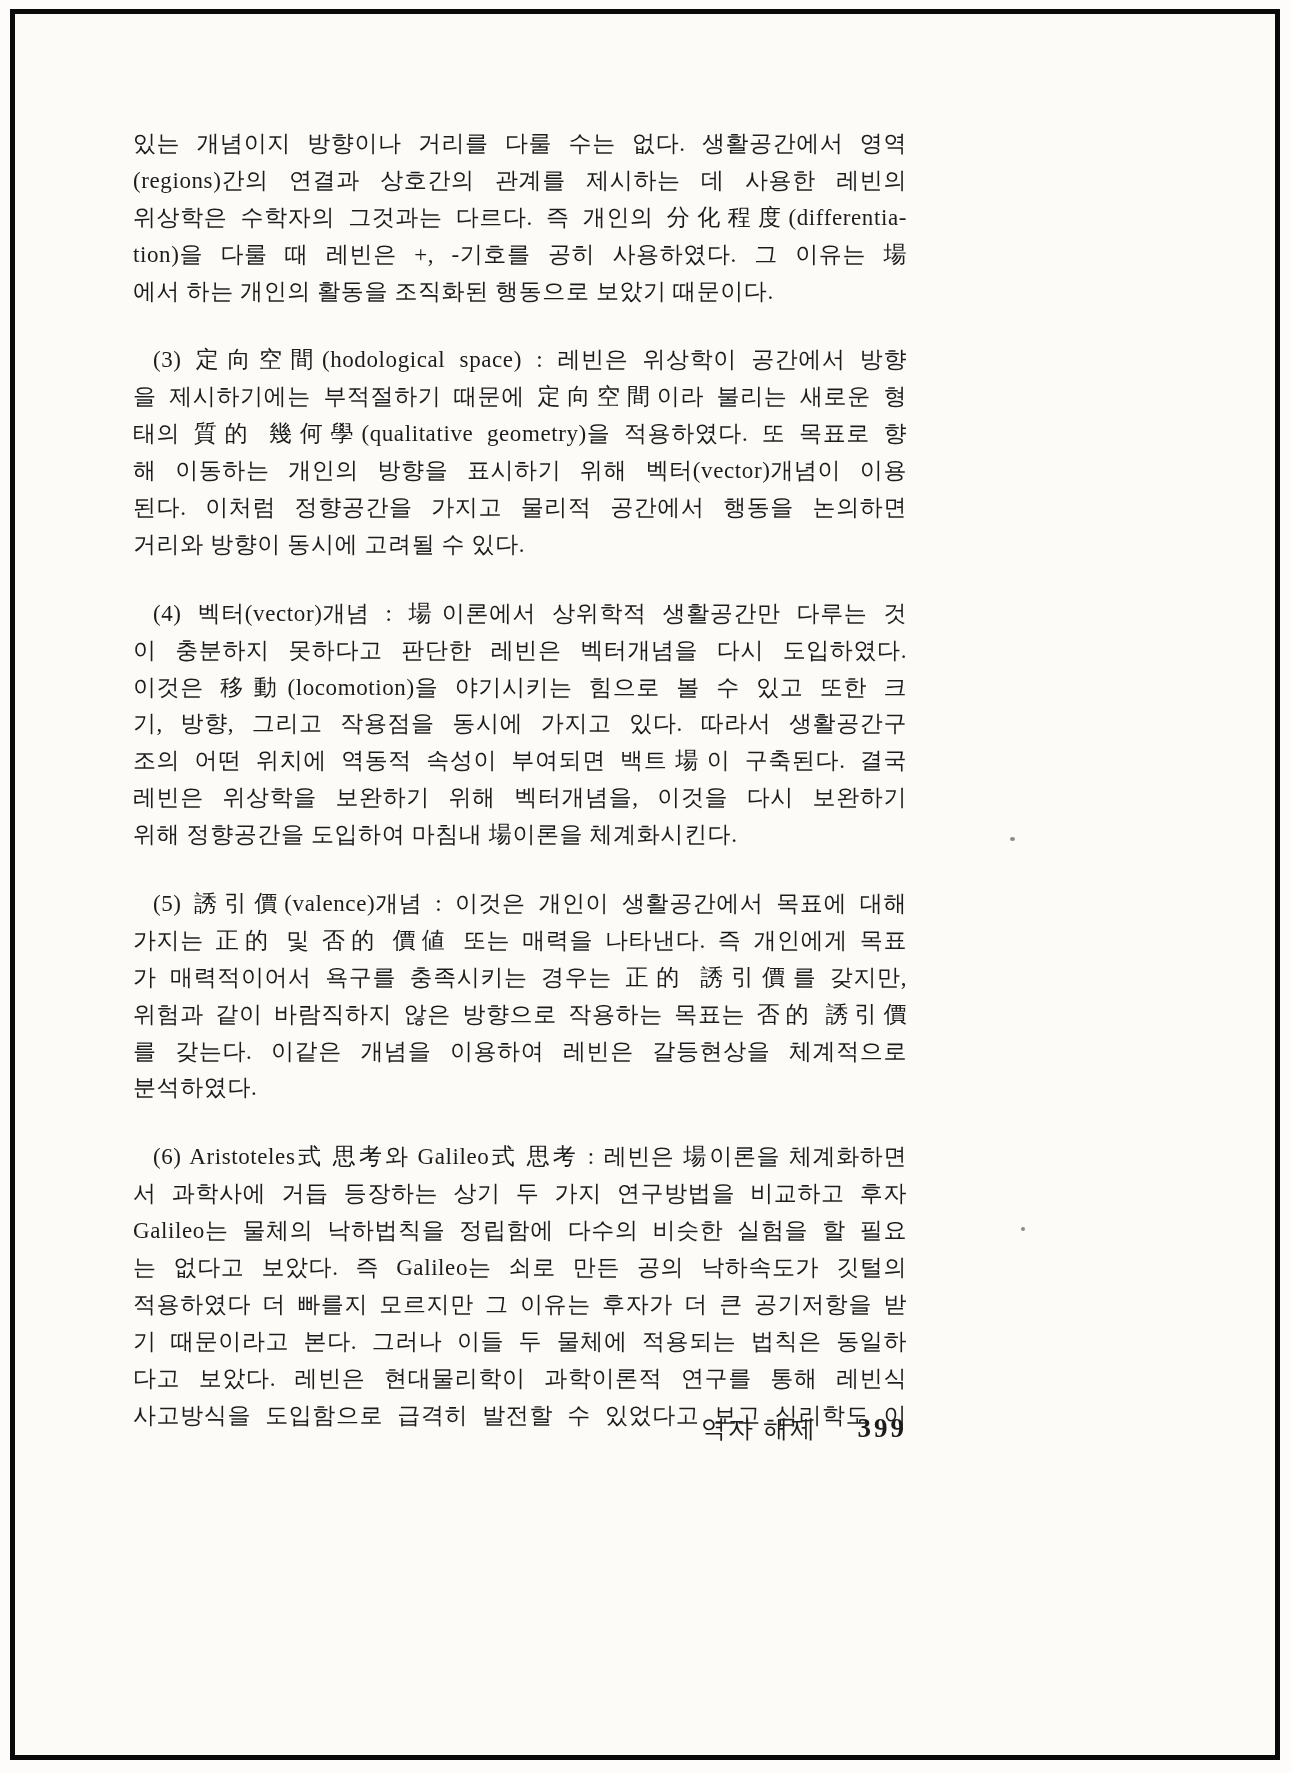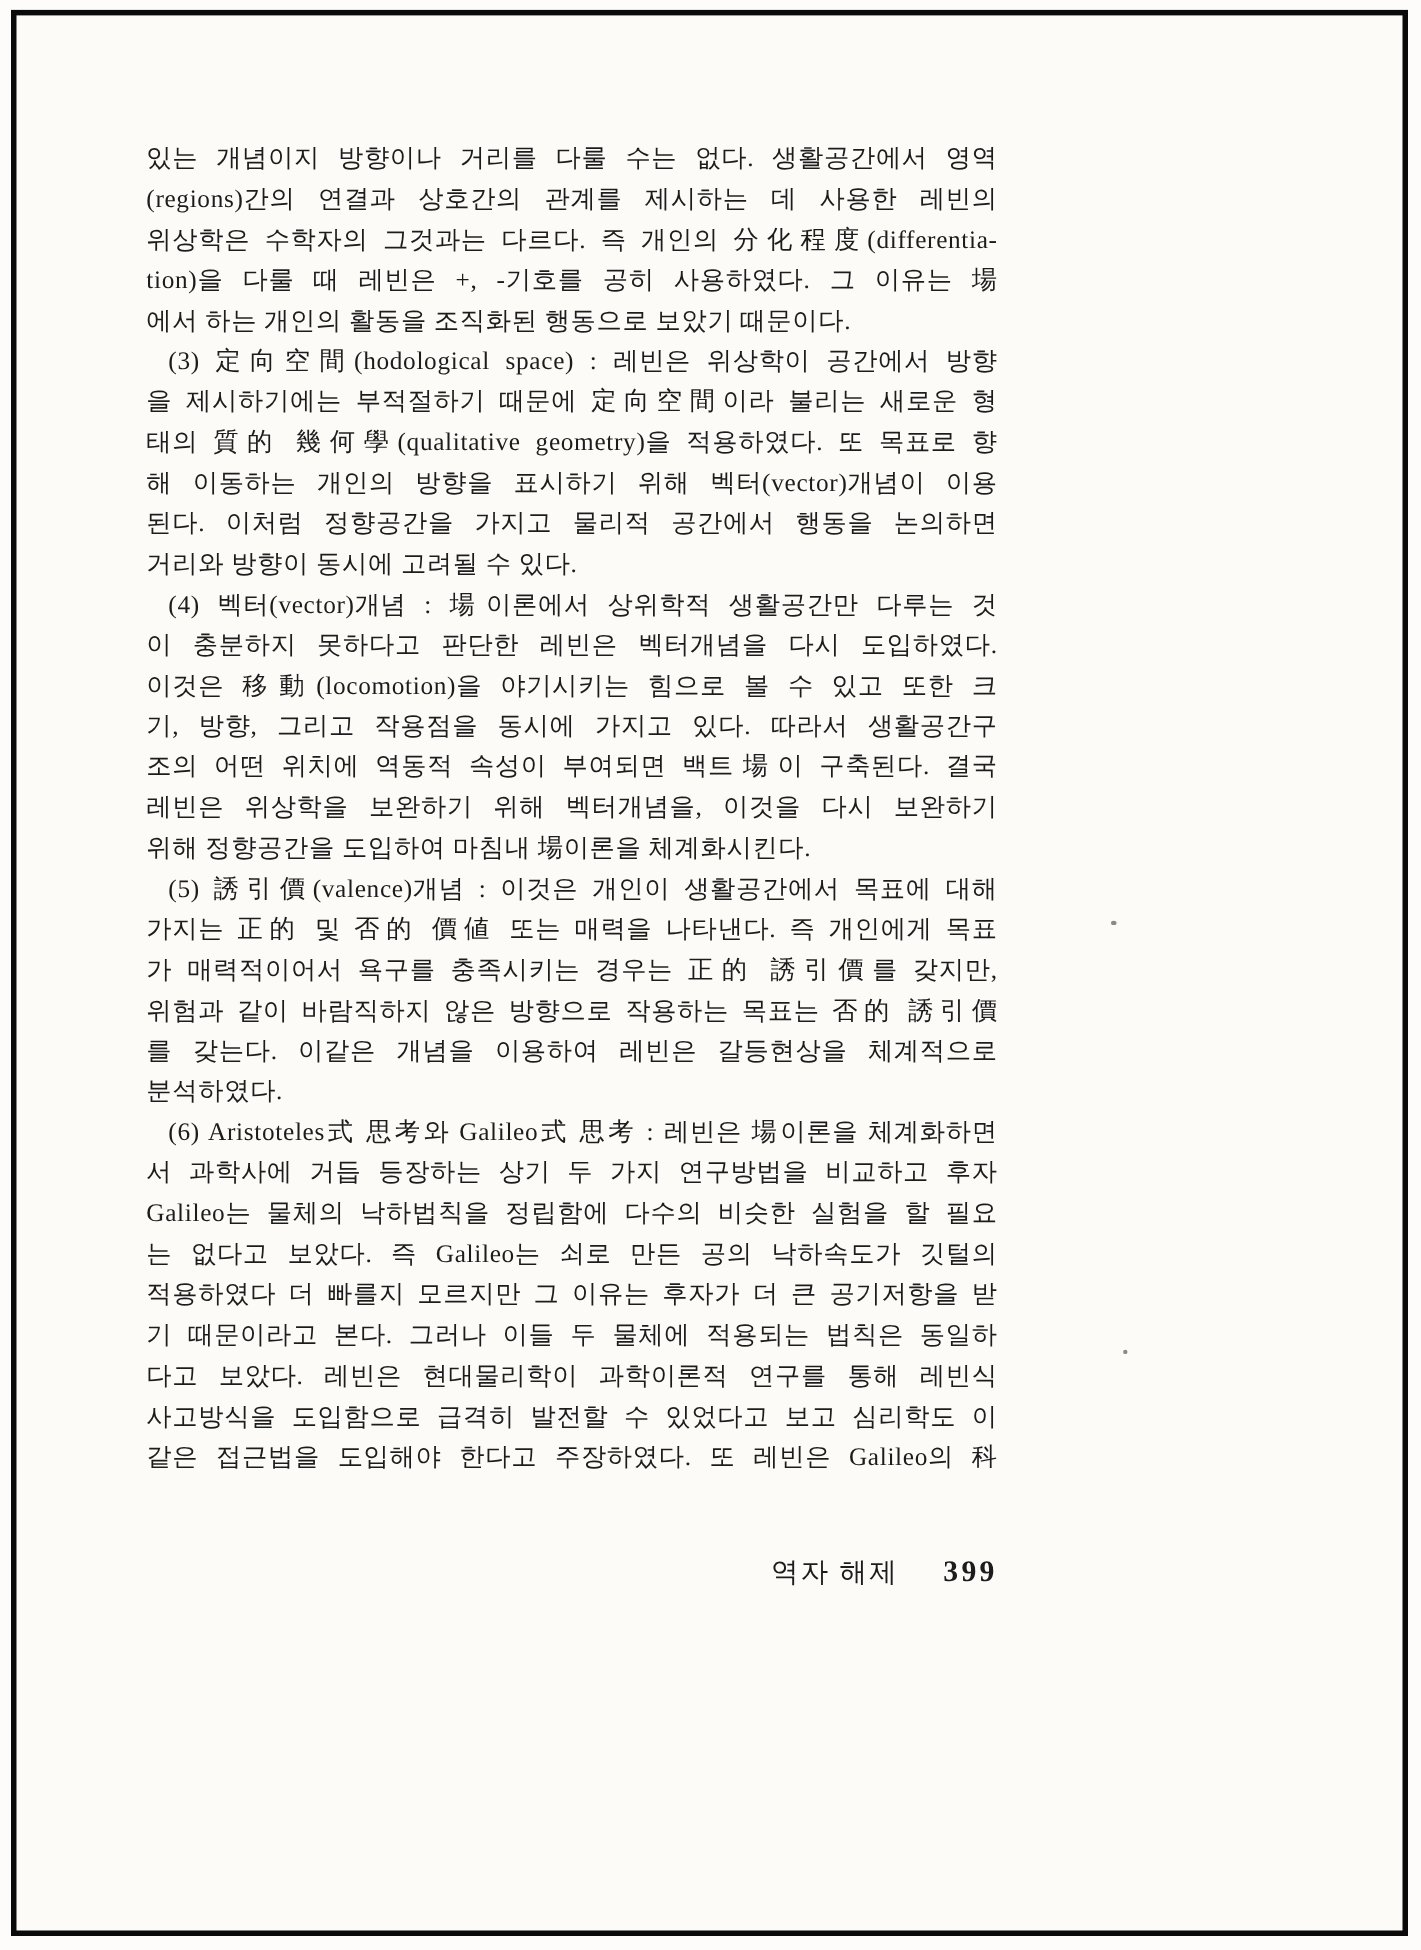--- a/index.html
+++ b/index.html
@@ -42,20 +42,21 @@
     text-align: left;
     overflow: hidden;
   }
   .line.just {
     white-space: normal;
     text-align: justify;
     text-align-last: justify;
   }
   .line.ind {
     text-indent: 20px;
+    margin-top: 32px;
   }
   .footer {
     position: absolute;
     left: 133px;
     top: 1412px;
     width: 774px;
     text-align: right;
     color: #1c1c1c;
     font-size: 25px;
     letter-spacing: 2px;
@@ -109,20 +110,19 @@
       <div class="line just">를 갖는다. 이같은 개념을 이용하여 레빈은 갈등현상을 체계적으로</div>
       <div class="line">분석하였다.</div>
       <div class="line just ind">(6) Aristoteles式 思考와 Galileo式 思考 : 레빈은 場이론을 체계화하면</div>
       <div class="line just">서 과학사에 거듭 등장하는 상기 두 가지 연구방법을 비교하고 후자</div>
       <div class="line just">Galileo는 물체의 낙하법칙을 정립함에 다수의 비슷한 실험을 할 필요</div>
       <div class="line just">는 없다고 보았다. 즉 Galileo는 쇠로 만든 공의 낙하속도가 깃털의</div>
       <div class="line just">적용하였다 더 빠를지 모르지만 그 이유는 후자가 더 큰 공기저항을 받</div>
       <div class="line just">기 때문이라고 본다. 그러나 이들 두 물체에 적용되는 법칙은 동일하</div>
       <div class="line just">다고 보았다. 레빈은 현대물리학이 과학이론적 연구를 통해 레빈식</div>
       <div class="line just">사고방식을 도입함으로 급격히 발전할 수 있었다고 보고 심리학도 이</div>
-      <div class="line just">같은 접근법을 도입해야 한다고 주장하였다. 또 레빈은 Galileo의 科</div>
     </div>
 
   <div class="footer">
     <span>역자 해제</span>
     <span class="pagenum">399</span>
   </div>
 </div>
 
 </body></html>

